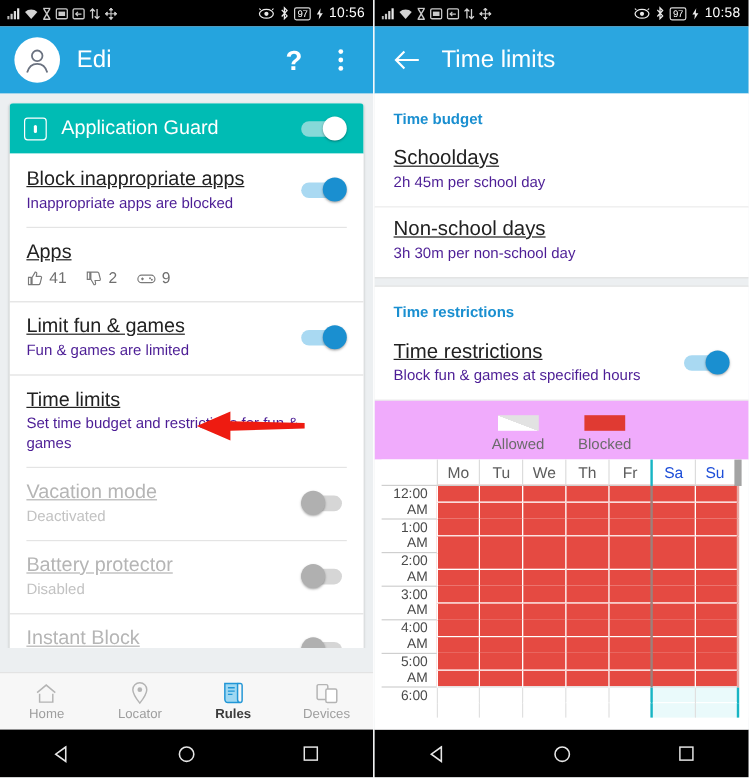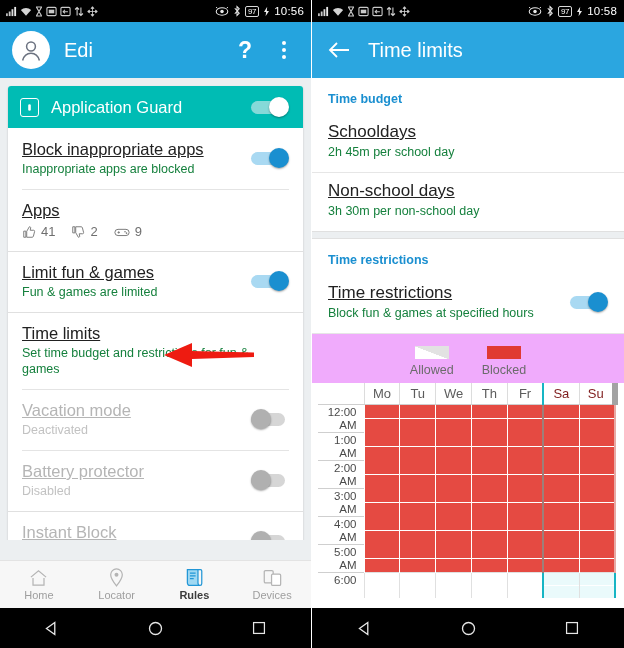--- a/index.html
+++ b/index.html
@@ -106,21 +106,21 @@
     padding: 11px 14px 12px 14px; display: flex; align-items: center;
     background: #ffffff; position: relative;
   }
   .row + .row::before {
     content: ""; position: absolute; left: 14px; right: 14px; top: 0;
     height: 1px; background: #e4e4e4;
   }
   .row.sep-full + .row::before { left: 0; right: 0; background: #e0e0e0; }
   .row-texts { min-width: 0; }
   .row-title { font-size: 16.5px; color: #212121; line-height: 20px; text-decoration: underline; }
-  .row-sub { font-size: 12.5px; color: #15803d; margin-top: 2px; line-height: 16px; }
+  .row-sub { font-size: 12.5px; color: #4c1d95; margin-top: 2px; line-height: 16px; }
   .row.disabled .row-title { color: #b5b5b5; }
   .row.disabled .row-sub { color: #c2c2c2; }
   .row .switch { margin-left: auto; }
 
   .apps-icons { display: flex; align-items: center; gap: 4px; margin-top: 4px; }
   .apps-icons .grp { display: flex; align-items: center; gap: 5px; margin-right: 12px; }
   .apps-icons .cnt { font-size: 13px; color: #6f6f6f; }
 
   
   .red-arrow {
@@ -174,21 +174,21 @@
   
   .grid-wrap { padding: 0 6px 0 6px; background: #ffffff; }
   table.sched { border-collapse: collapse; width: 100%; table-layout: fixed; }
   table.sched col.timecol { width: 46px; }
   table.sched th {
     font-size: 13px; font-weight: 400; color: #5c5c5c;
     height: 21px; border-left: 1px solid #dcdcdc;
     border-bottom: 1px solid #cfcfcf; background: #ffffff;
   }
   table.sched th.timehead { border-left: none; border-bottom: none; }
-  table.sched th.weekend { color: #7f1d1d; background: #ffffff; box-shadow: inset 0 0 0 0 #fff; }
+  table.sched th.weekend { color: #1d4ed8; background: #ffffff; box-shadow: inset 0 0 0 0 #fff; }
   table.sched th.wk-first { border-left: 2px solid #17b5c4; }
   table.sched th.wk-last { border-right: 6px solid #a3a3a3; }
   td.tlabel {
     font-size: 11.5px; color: #4a4a4a; text-align: right;
     padding-right: 7px; line-height: 13px; vertical-align: top;
     border-top: 1px solid #cfcfcf; background: #ffffff;
     padding-top: 1px;
   }
   td.cell { height: 13px; border-left: 1px solid #ffffff; }
   td.cell.blocked { background: #e54a42; }

